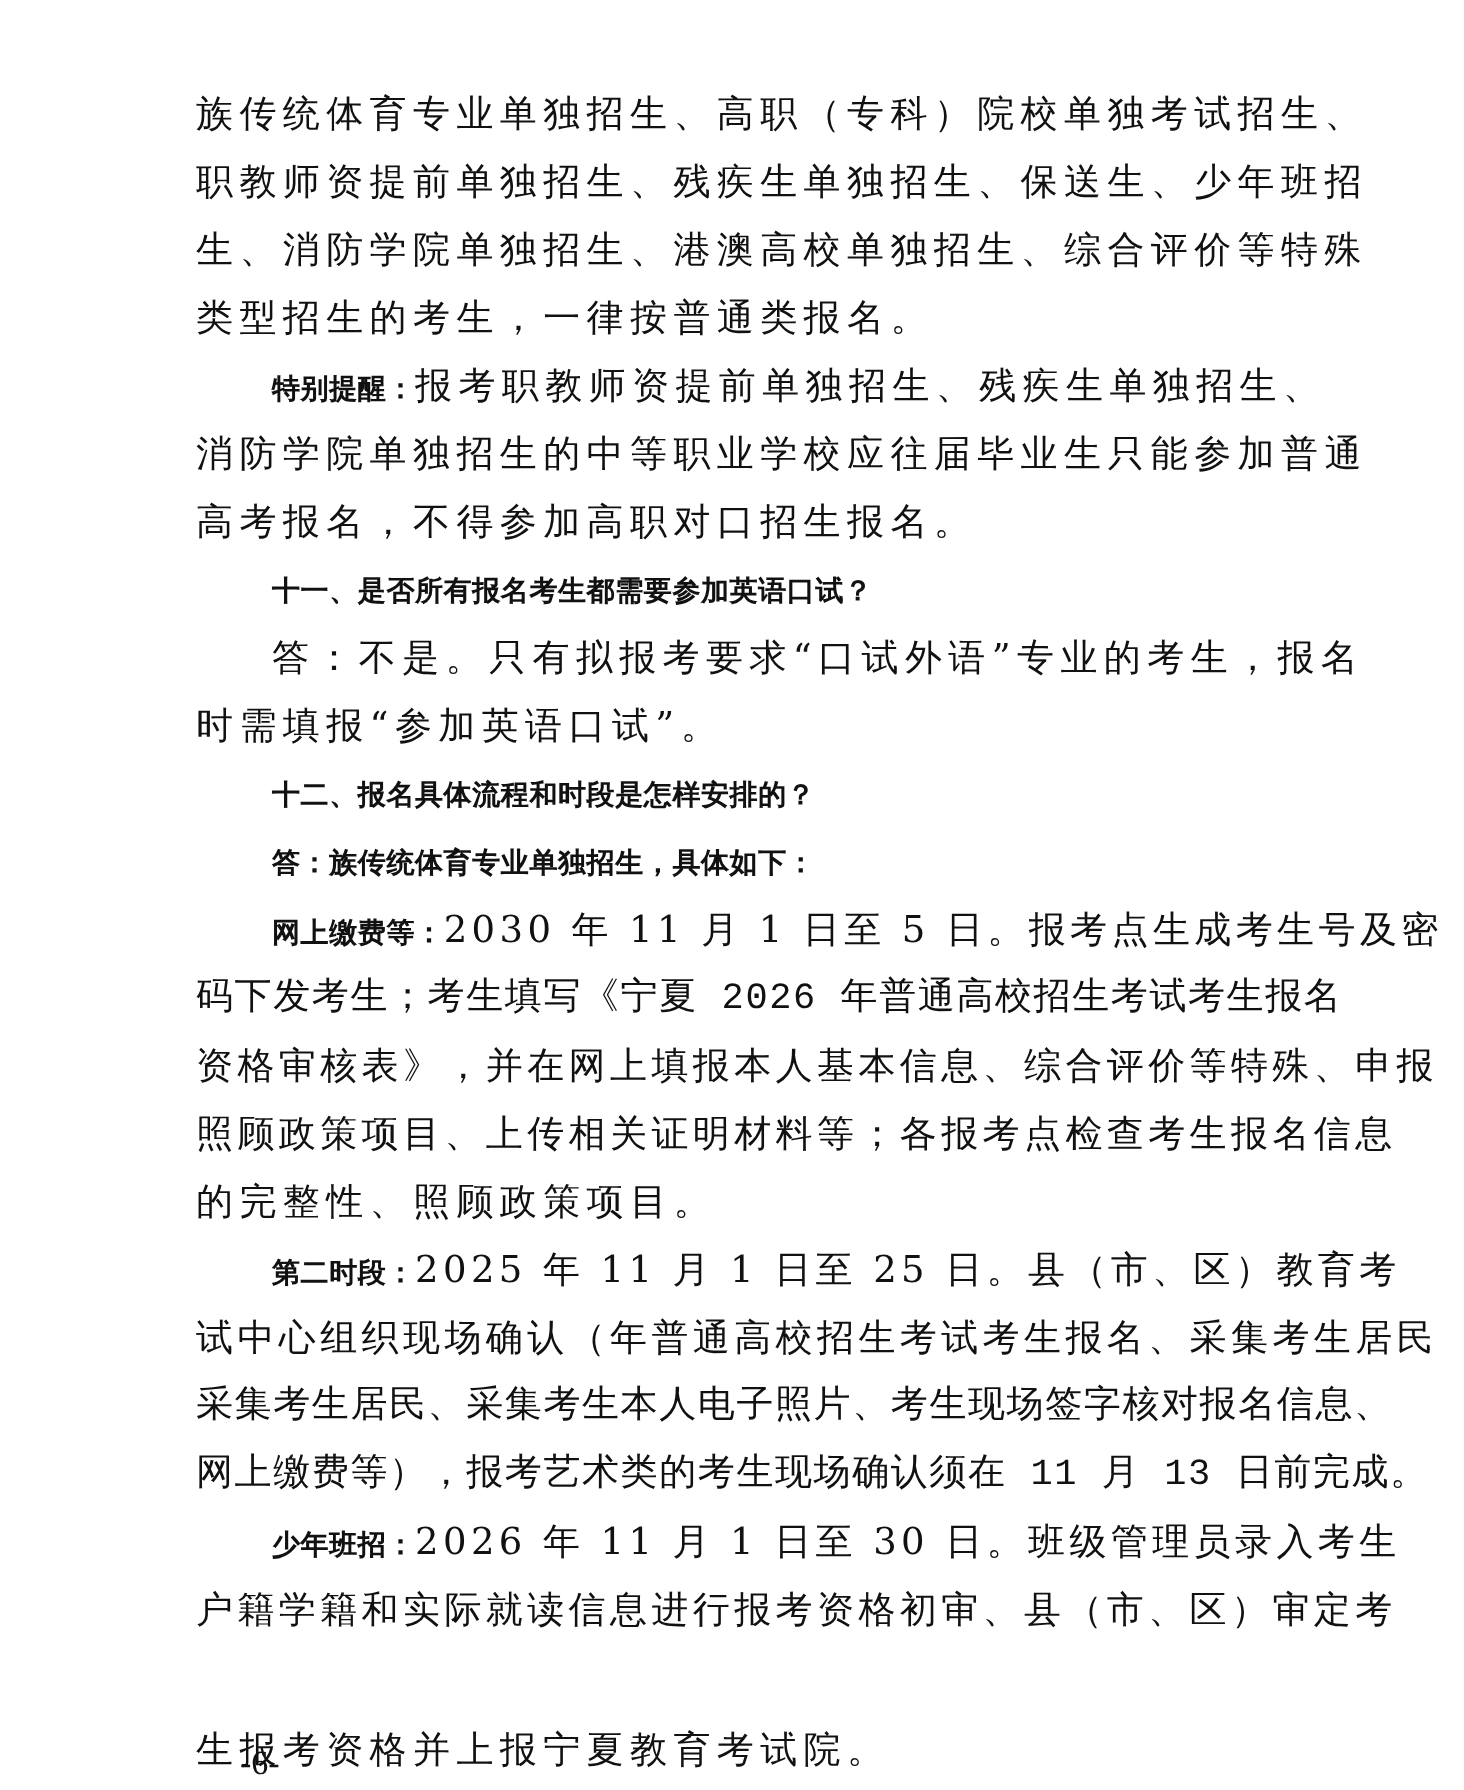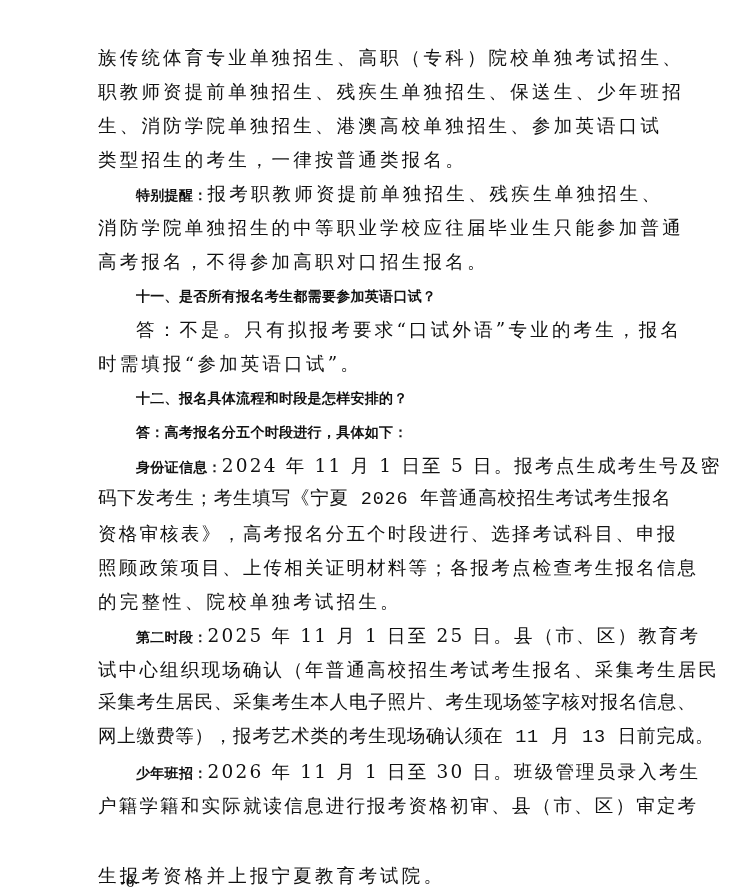--- a/index.html
+++ b/index.html
@@ -14,44 +14,44 @@
   .mid { letter-spacing: 2.2px; }
   .pagenum { position: absolute; left: 120px; top: 872px; font-family: "Liberation Serif", serif; font-size: 17px; }
 </style>
 </head>
 <body>
 
 <div class="page">
 
   <div class="line" style="top:2px">族传统体育专业单独招生、高职（专科）院校单独考试招生、</div>
   <div class="line" style="top:36px">职教师资提前单独招生、残疾生单独招生、保送生、少年班招</div>
-  <div class="line" style="top:70px">生、消防学院单独招生、港澳高校单独招生、参加英语口试</div>
+  <div class="line" style="top:70px">生、消防学院单独招生、港澳高校单独招生、综合评价等特殊</div>
   <div class="line" style="top:104px">类型招生的考生，一律按普通类报名。</div>
 
   <div class="line indent" style="top:138px">
     <span class="heading">特别提醒：</span><span>报考职教师资提前单独招生、残疾生单独招生、</span>
   </div>
   <div class="line" style="top:172px">消防学院单独招生的中等职业学校应往届毕业生只能参加普通</div>
   <div class="line" style="top:206px">高考报名，不得参加高职对口招生报名。</div>
 
   <div class="line indent heading" style="top:240px">十一、是否所有报名考生都需要参加英语口试？</div>
 
   <div class="line indent" style="top:274px">答：不是。只有拟报考要求“口试外语”专业的考生，报名</div>
   <div class="line" style="top:308px">时需填报“参加英语口试”。</div>
 
   <div class="line indent heading" style="top:342px">十二、报名具体流程和时段是怎样安排的？</div>
-  <div class="line indent heading" style="top:376px">答：高考报名分五个时段进行，具体如下：</div>
+  <div class="line indent heading" style="top:376px">答：族传统体育专业单独招生，具体如下：</div>
 
   <div class="line indent mid" style="top:410px">
-    <span class="heading">身份证信息：</span><span>2024 年 11 月 1 日至 5 日。报考点生成考生号及密</span>
+    <span class="heading">网上缴费等：</span><span>2030 年 11 月 1 日至 5 日。报考点生成考生号及密</span>
   </div>
   <div class="line tight" style="top:444px">码下发考生；考生填写《宁夏 2026 年普通高校招生考试考生报名</div>
-  <div class="line mid" style="top:478px">资格审核表》，高考报名分五个时段进行、选择考试科目、申报</div>
+  <div class="line mid" style="top:478px">资格审核表》，并在网上填报本人基本信息、综合评价等特殊、申报</div>
   <div class="line mid" style="top:512px">照顾政策项目、上传相关证明材料等；各报考点检查考生报名信息</div>
-  <div class="line" style="top:546px">的完整性、院校单独考试招生。</div>
+  <div class="line" style="top:546px">的完整性、照顾政策项目。</div>
 
   <div class="line indent mid" style="top:580px">
     <span class="heading">第二时段：</span><span>2025 年 11 月 1 日至 25 日。县（市、区）教育考</span>
   </div>
   <div class="line mid" style="top:614px">试中心组织现场确认（年普通高校招生考试考生报名、采集考生居民</div>
   <div class="line tight" style="top:648px">采集考生居民、采集考生本人电子照片、考生现场签字核对报名信息、</div>
   <div class="line tight" style="top:682px">网上缴费等），报考艺术类的考生现场确认须在 11 月 13 日前完成。</div>
 
   <div class="line indent mid" style="top:716px">
     <span class="heading">少年班招：</span><span>2026 年 11 月 1 日至 30 日。班级管理员录入考生</span>

